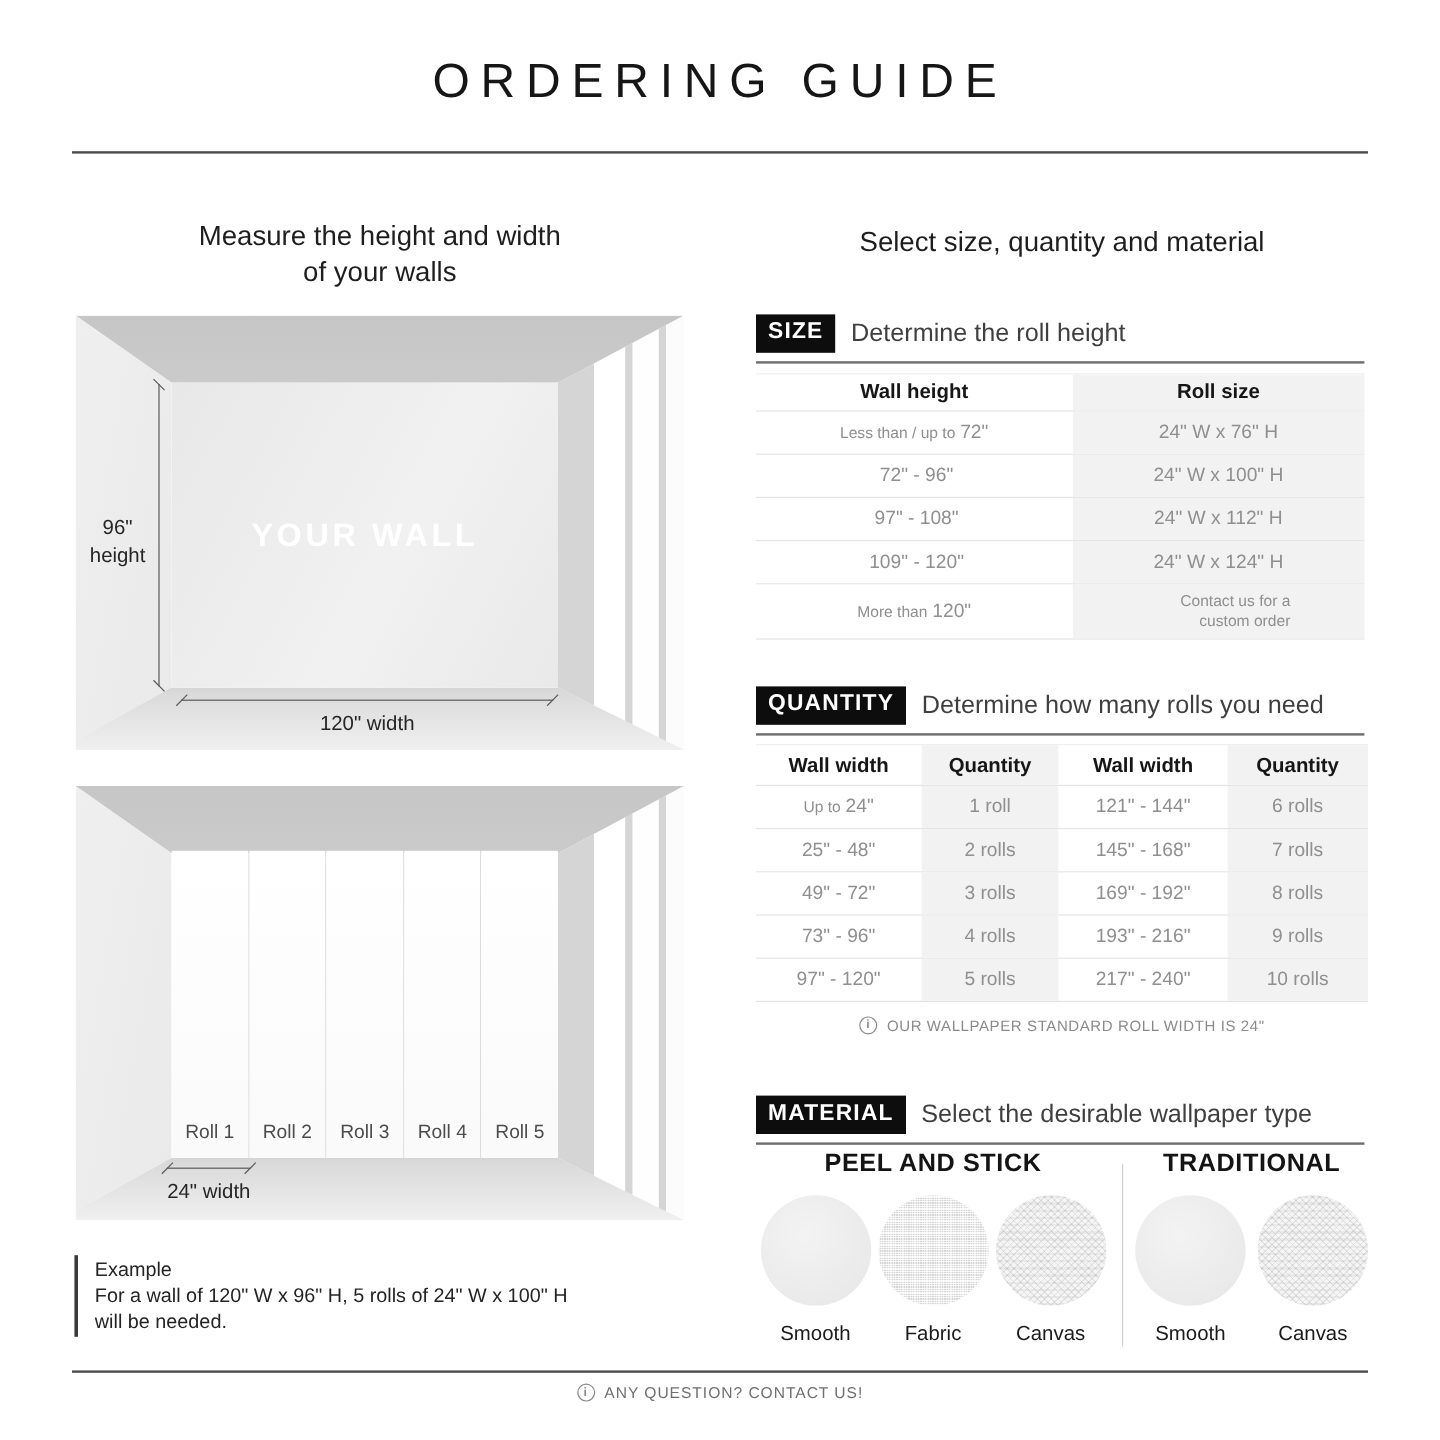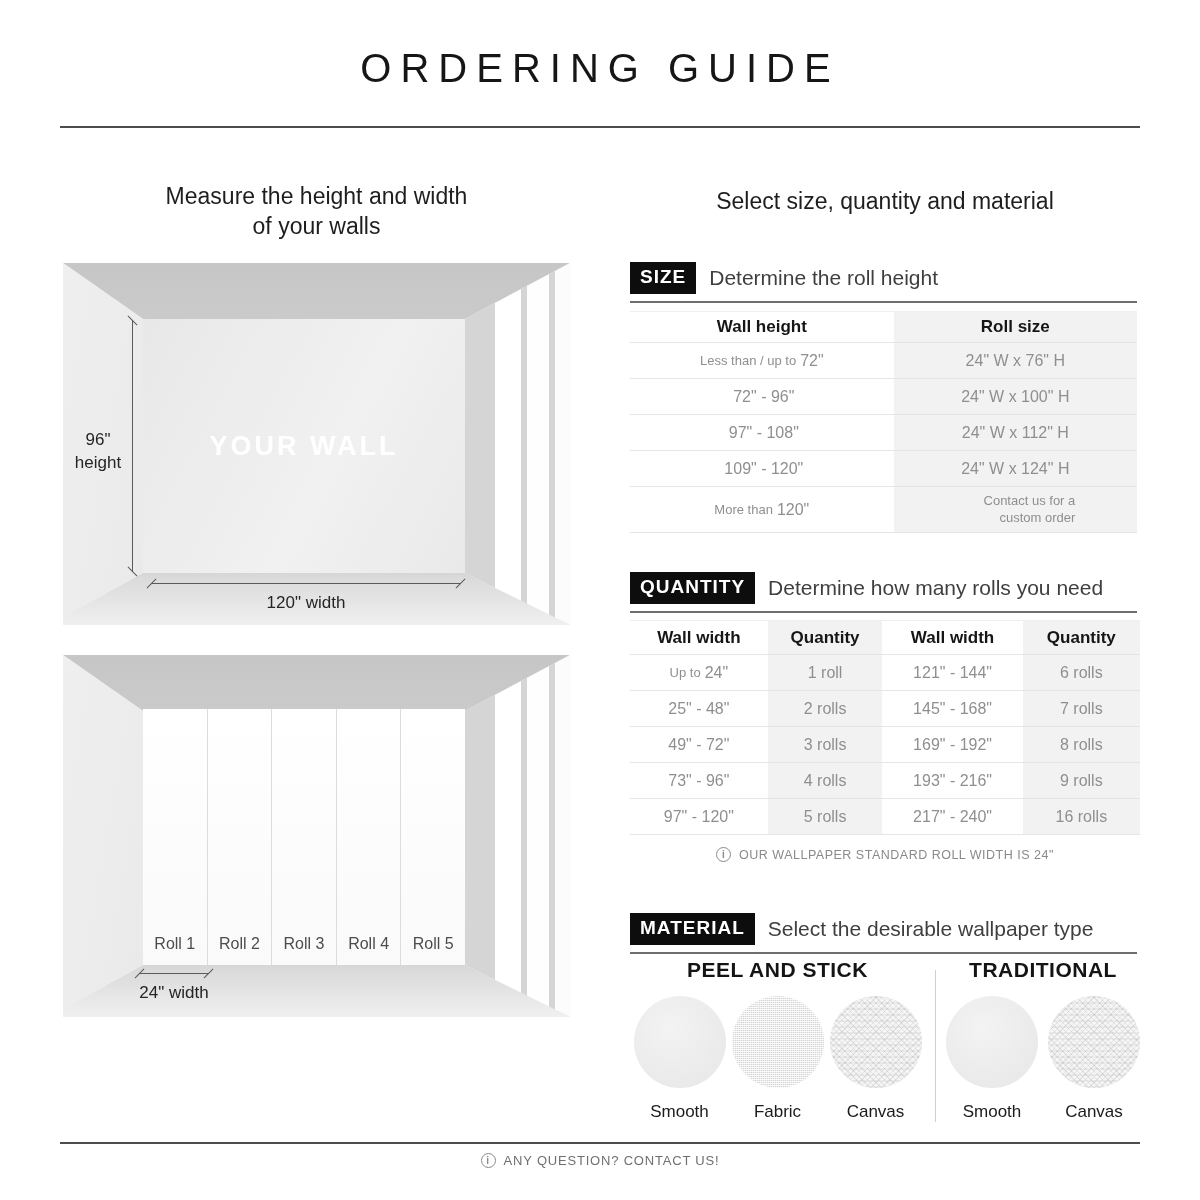--- a/index.html
+++ b/index.html
@@ -192,20 +192,25 @@
         <div class="roll-label">Roll 4</div>
       </div>
       <div class="panel">
         <div class="roll-label">Roll 5</div>
       </div>
     </div>
     <div class="dim-h r2-dimh"></div>
     <div class="r2-dimh-label">24" width</div>
   </div>
 
+  <div class="example">
+    <div>Example</div>
+    <div>For a wall of 120" W x 96" H, 5 rolls of 24" W x 100" H</div>
+    <div>will be needed.</div>
+  </div>
 
   <div class="sub-right">Select size, quantity and material</div>
 
   <div class="sec sec-size">
     <span class="badge">SIZE</span>
     <span class="sec-desc">Determine the roll height</span>
   </div>
   <div class="tbl size-tbl">
     <div class="tr head">
       <div class="td c1">Wall height</div>
@@ -285,21 +290,21 @@
     <div class="tr">
       <div class="td qc1">73" - 96"</div>
       <div class="td qc2 shade">4 rolls</div>
       <div class="td qc3">193" - 216"</div>
       <div class="td qc4 shade">9 rolls</div>
     </div>
     <div class="tr">
       <div class="td qc1">97" - 120"</div>
       <div class="td qc2 shade">5 rolls</div>
       <div class="td qc3">217" - 240"</div>
-      <div class="td qc4 shade">16 rolls</div>
+      <div class="td qc4 shade">10 rolls</div>
     </div>
   </div>
   <div class="roll-note">
     <span class="info-circ">i</span>
     <span>OUR WALLPAPER STANDARD ROLL WIDTH IS 24"</span>
   </div>
 
   <div class="sec sec-mat">
     <span class="badge">MATERIAL</span>
     <span class="sec-desc">Select the desirable wallpaper type</span>

